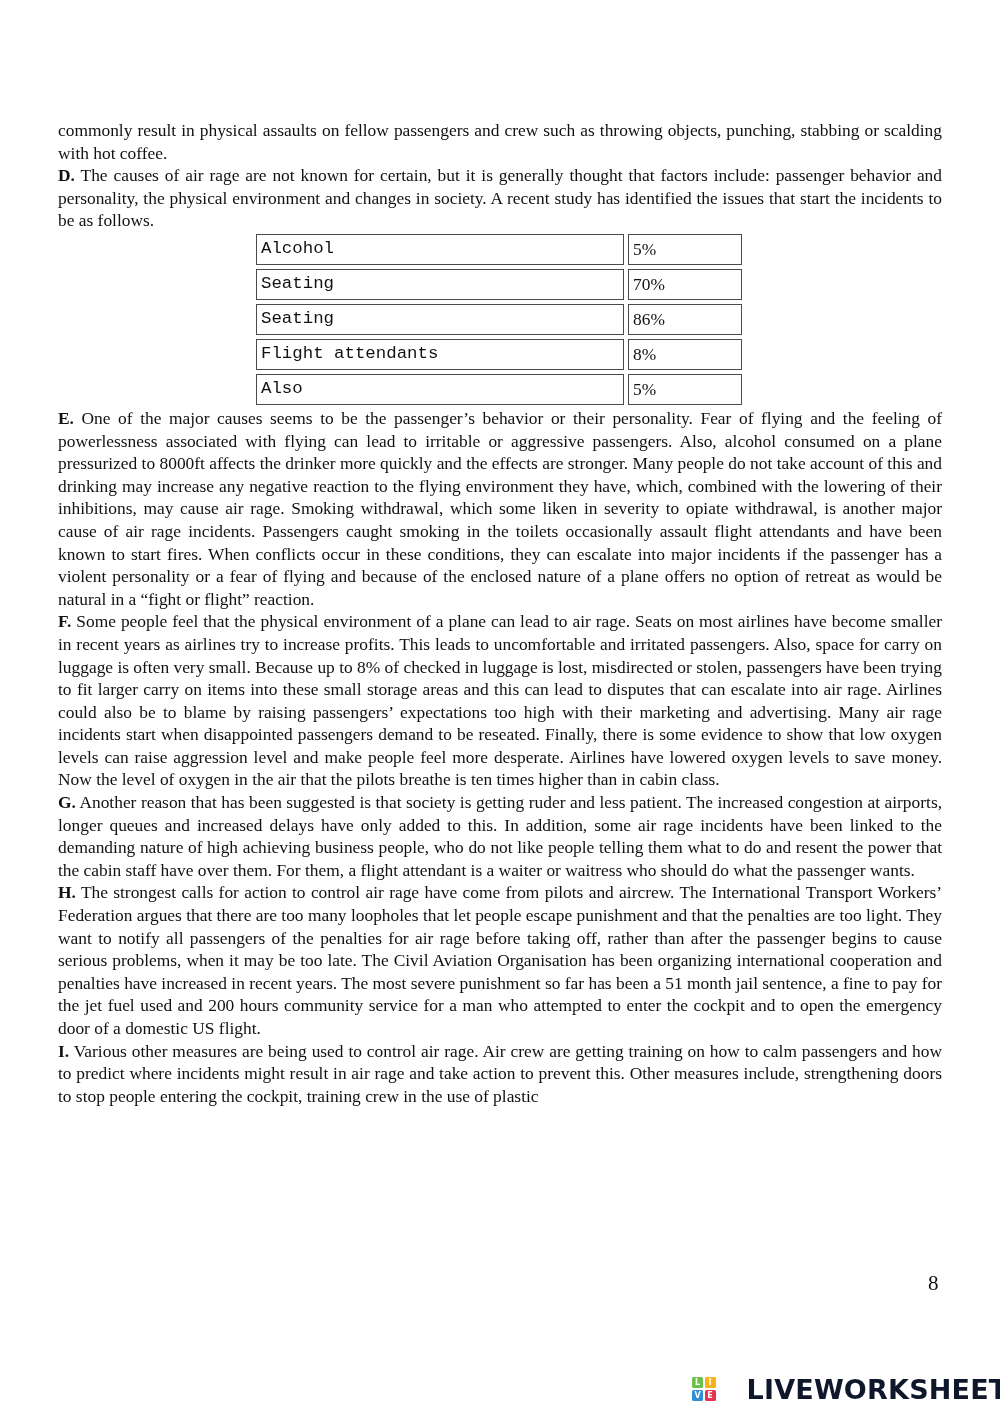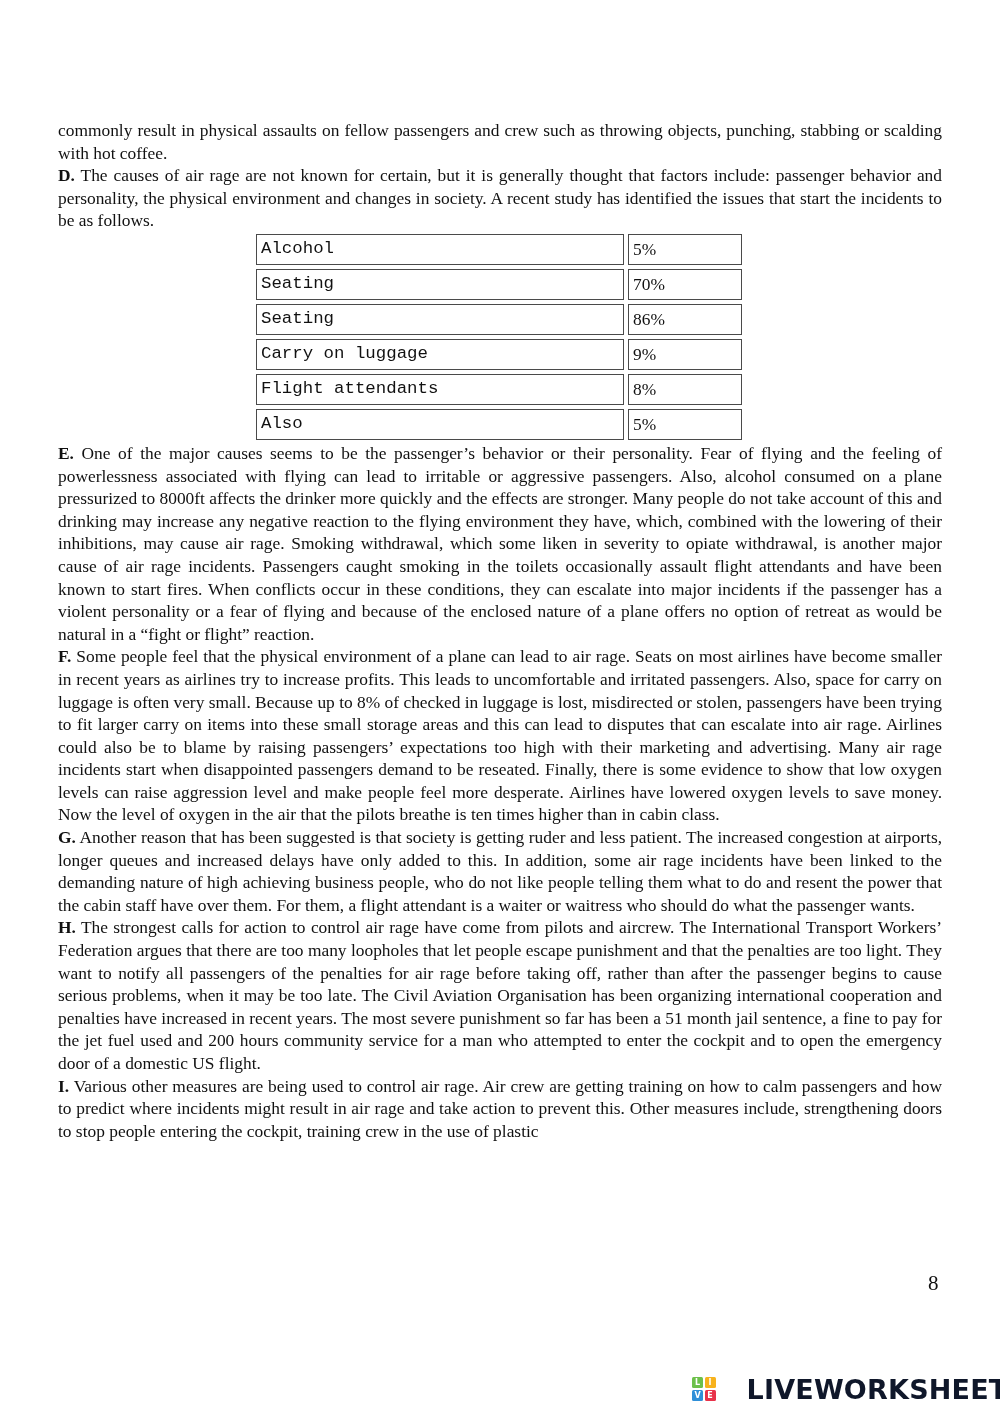--- a/index.html
+++ b/index.html
@@ -60,24 +60,20 @@
         </tr>
         <tr>
           <td class="label">Seating</td>
           <td class="value">70%</td>
         </tr>
         <tr>
           <td class="label">Seating</td>
           <td class="value">86%</td>
         </tr>
         <tr>
-          <td class="label">Carry on luggage</td>
-          <td class="value">9%</td>
-        </tr>
-        <tr>
           <td class="label">Flight attendants</td>
           <td class="value">8%</td>
         </tr>
         <tr>
           <td class="label">Also</td>
           <td class="value">5%</td>
         </tr>
       </tbody>
     </table>
   </div>

